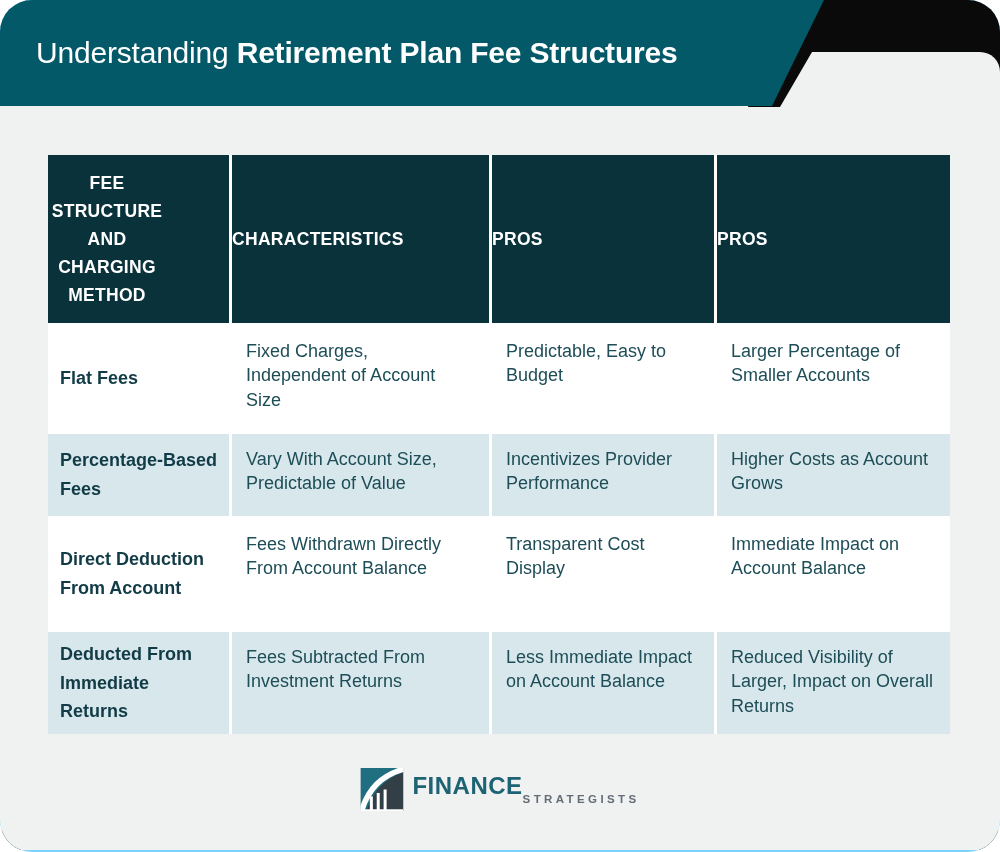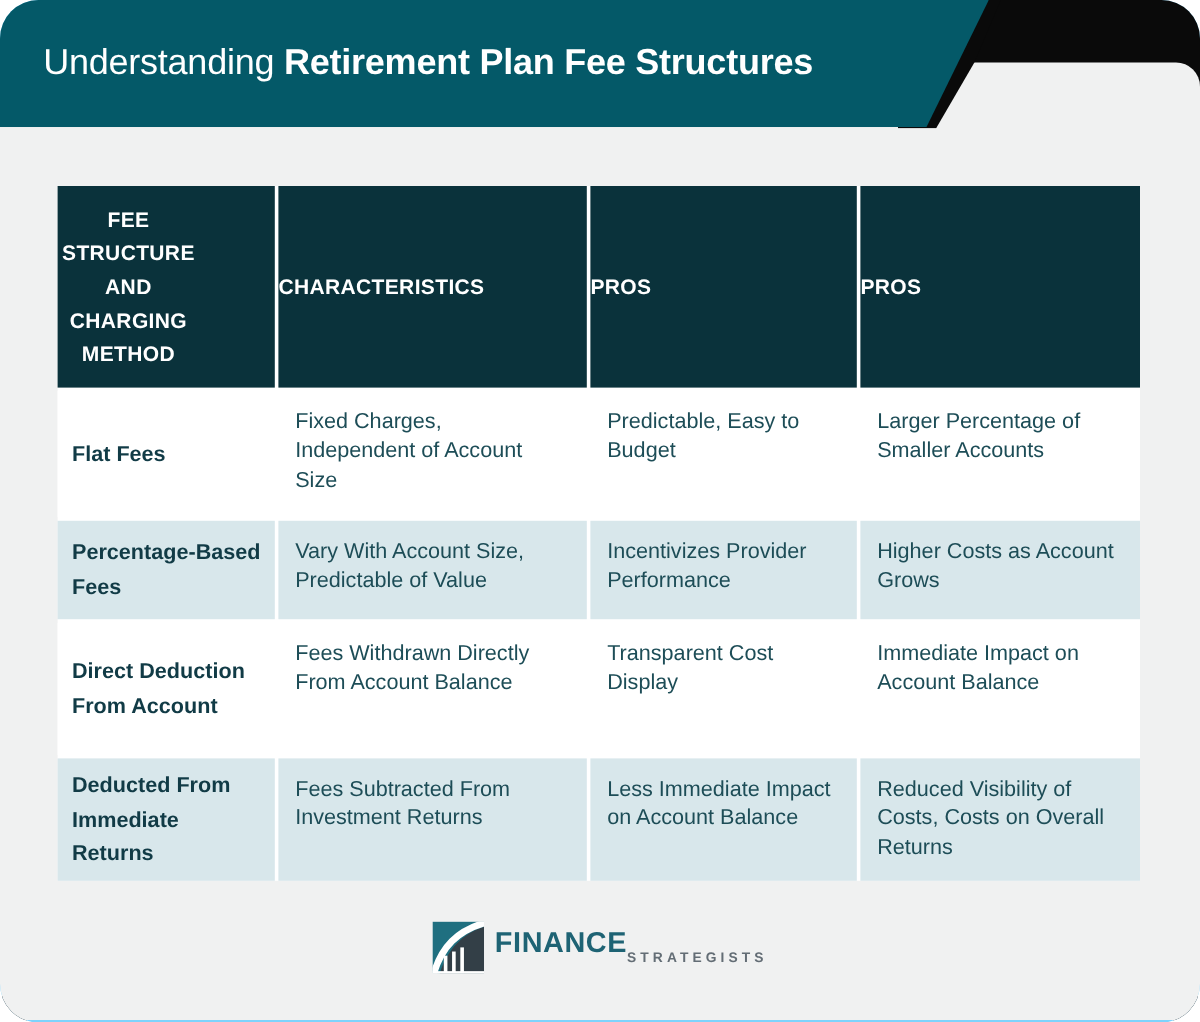--- a/index.html
+++ b/index.html
@@ -84,21 +84,21 @@
       <div class="cell body bg-alt">Vary With Account Size, Predictable of Value</div>
       <div class="cell body bg-alt">Incentivizes Provider Performance</div>
       <div class="cell body bg-alt">Higher Costs as Account Grows</div>
       <div class="cell method bg-white">Direct Deduction From Account</div>
       <div class="cell body bg-white">Fees Withdrawn Directly From Account Balance</div>
       <div class="cell body bg-white">Transparent Cost Display</div>
       <div class="cell body bg-white">Immediate Impact on Account Balance</div>
       <div class="cell method bg-alt">Deducted From Immediate Returns</div>
       <div class="cell body bg-alt">Fees Subtracted From Investment Returns</div>
       <div class="cell body bg-alt">Less Immediate Impact on Account Balance</div>
-      <div class="cell body bg-alt">Reduced Visibility of Costs, Costs on Overall Returns</div>
+      <div class="cell body bg-alt">Reduced Visibility of Larger, Impact on Overall Returns</div>
     </div>
 
   <div class="logo">
     <svg class="logo-icon" viewBox="0 0 100 100" xmlns="http://www.w3.org/2000/svg">
       <rect x="0" y="0" width="100" height="100" fill="#1f6f80"></rect>
       <path d="M100,10 C58,24 30,52 14,100 L100,100 Z" fill="#333f47"></path>
       <path d="M2,102 C18,48 48,18 102,2" stroke="#ffffff" stroke-width="13" fill="none"></path>
       <rect x="22" y="66" width="7" height="34" fill="#ffffff"></rect>
       <rect x="38" y="58" width="7" height="42" fill="#ffffff"></rect>
       <rect x="54" y="50" width="7" height="50" fill="#ffffff"></rect>

